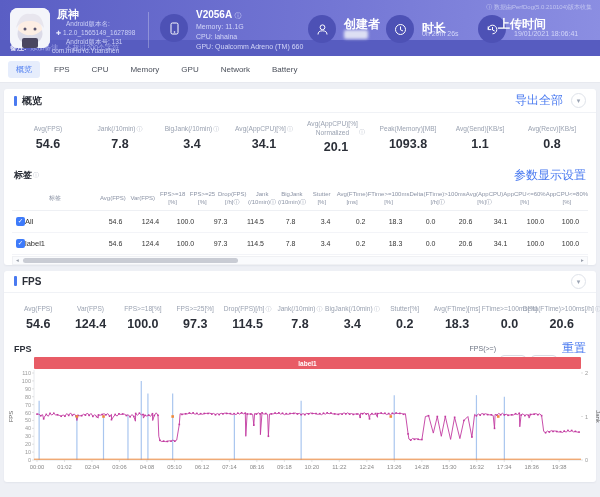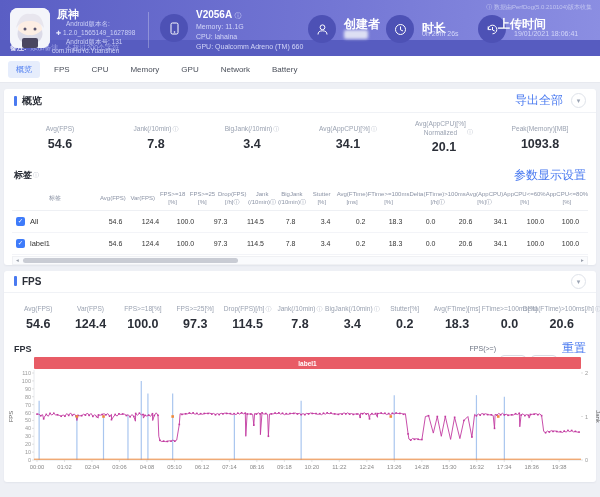--- a/index.html
+++ b/index.html
@@ -47,21 +47,21 @@
 
   .sub-title { display:flex; align-items:center; padding:4px 10px 2px 10px; }
   .sub-h { font-size:9px; font-weight:bold; color:#2b2f38; }
 
   
   .tbl { margin:2px 8px 0 8px; }
   .trow { display:flex; align-items:center; border-bottom:1px solid #f3f4f8; }
   .trow.head { border-bottom:1px solid #eef0f4; }
   .th { flex:1; font-size:6px; color:#8b93a5; text-align:center; white-space:pre-line; line-height:1.3; padding:3px 0; }
   .td { flex:1; font-size:7px; color:#333; text-align:center; padding:6px 0; }
-  .col0 { flex:0 0 86px; display:flex; align-items:center; justify-content:flex-start; padding-left:4px; gap:5px; text-align:left; }
+  .col0 { flex:0 0 86px; display:flex; align-items:center; justify-content:flex-start; padding-left:4px; text-align:left; }
   .cb { width:9px; height:9px; background:#3e7bfa; border-radius:2px; color:#fff; font-size:6.5px; display:flex; align-items:center; justify-content:center; cursor:pointer; }
   .rowlbl { font-size:7.5px; color:#333; }
   .hscroll { height:9px; margin:1px 8px 4px 8px; background:#fafbfd; border:1px solid #f0f1f4; display:flex; align-items:center; position:relative; }
   .harrow { width:9px; font-size:5.5px; color:#9aa0ab; text-align:center; cursor:pointer; }
   .hthumb { position:absolute; left:10px; top:1px; height:5px; width:215px; background:#c9ccd4; border-radius:3px; cursor:grab; }
 
   
   .chart-head { display:flex; align-items:center; padding:2px 10px 0 10px; height:16px; }
   .chart-h { font-size:9px; font-weight:bold; color:#2b2f38; }
   .fpsge { font-size:7px; color:#6a7180; margin-right:4px; }
@@ -177,20 +177,28 @@
         <div class="mvalue">34.1</div>
       </div>
       <div class="metric">
         <div class="mlabel">Avg(AppCPU)[%]
 Normalized<span class="info-ic">ⓘ</span></div>
         <div class="mvalue">20.1</div>
       </div>
       <div class="metric">
         <div class="mlabel">Peak(Memory)[MB]</div>
         <div class="mvalue">1093.8</div>
+      </div>
+      <div class="metric">
+        <div class="mlabel">Avg(Send)[KB/s]</div>
+        <div class="mvalue">1.1</div>
+      </div>
+      <div class="metric">
+        <div class="mlabel">Avg(Recv)[KB/s]</div>
+        <div class="mvalue">0.8</div>
       </div>
     </div>
 
   <div class="sub-title">
     <div class="sub-h">标签</div>
     <span class="info-ic">ⓘ</span>
     <div class="spacer"></div>
     <div class="link">参数显示设置</div>
   </div>
   <div class="tbl" id="lbl-table">

